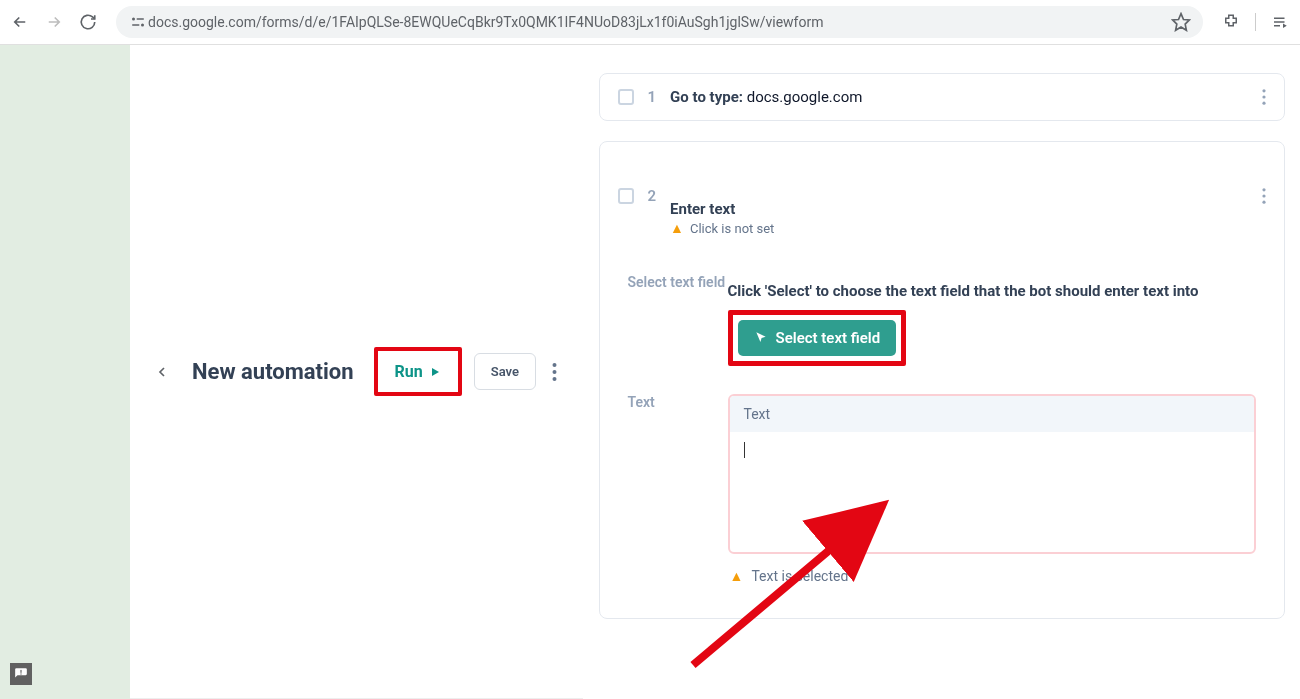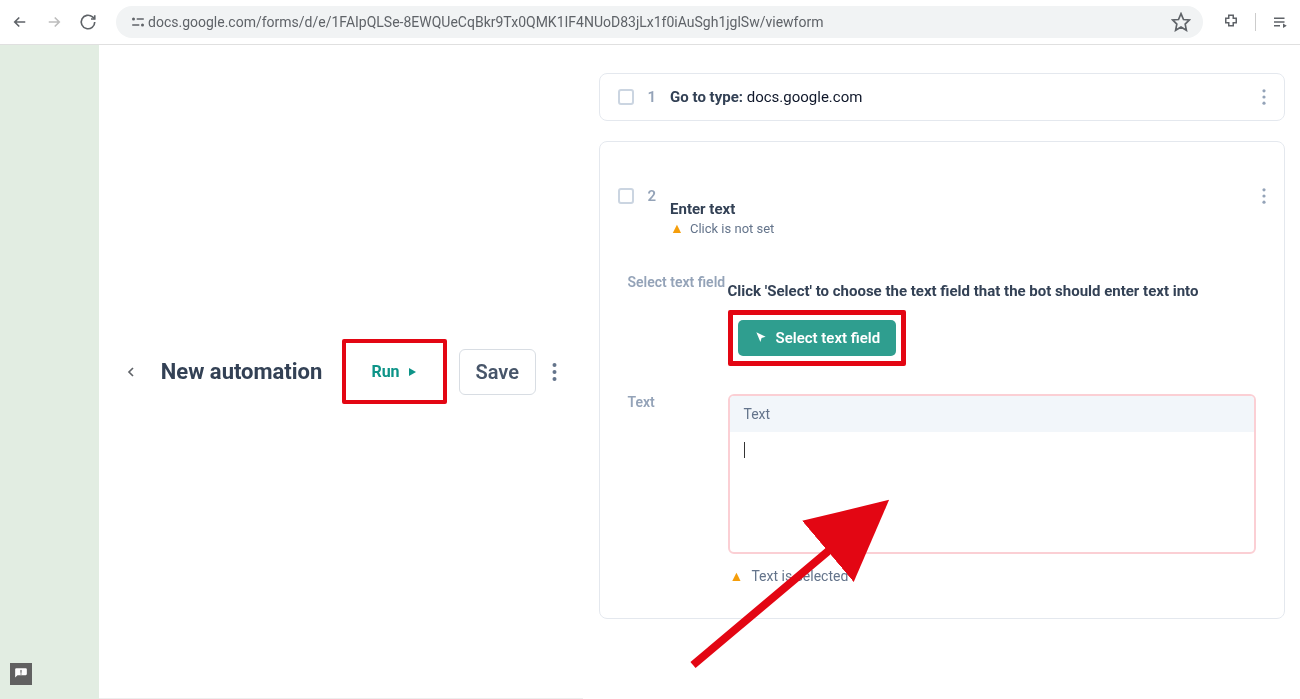--- a/index.html
+++ b/index.html
@@ -122,31 +122,31 @@
       padding: 8px 14px;
       color: #0d9488;
       font-weight: 700;
       font-size: 16px;
       border: none;
       background: #fff;
       cursor: pointer;
     }
     .run-highlight {
       border: 4px solid #e30613;
-      padding: 11px;
+      padding: 3px;
       border-radius: 2px;
     }
     .save-btn {
       padding: 10px 16px;
       background: #fff;
       border: 1px solid #d8dde3;
       border-radius: 6px;
       color: #475569;
       font-weight: 600;
-      font-size: 20px;
+      font-size: 13px;
       cursor: pointer;
     }
     .more-vert {
       color: #64748b;
       font-size: 20px;
       cursor: pointer;
       padding: 0 4px;
     }
     
     .content {

